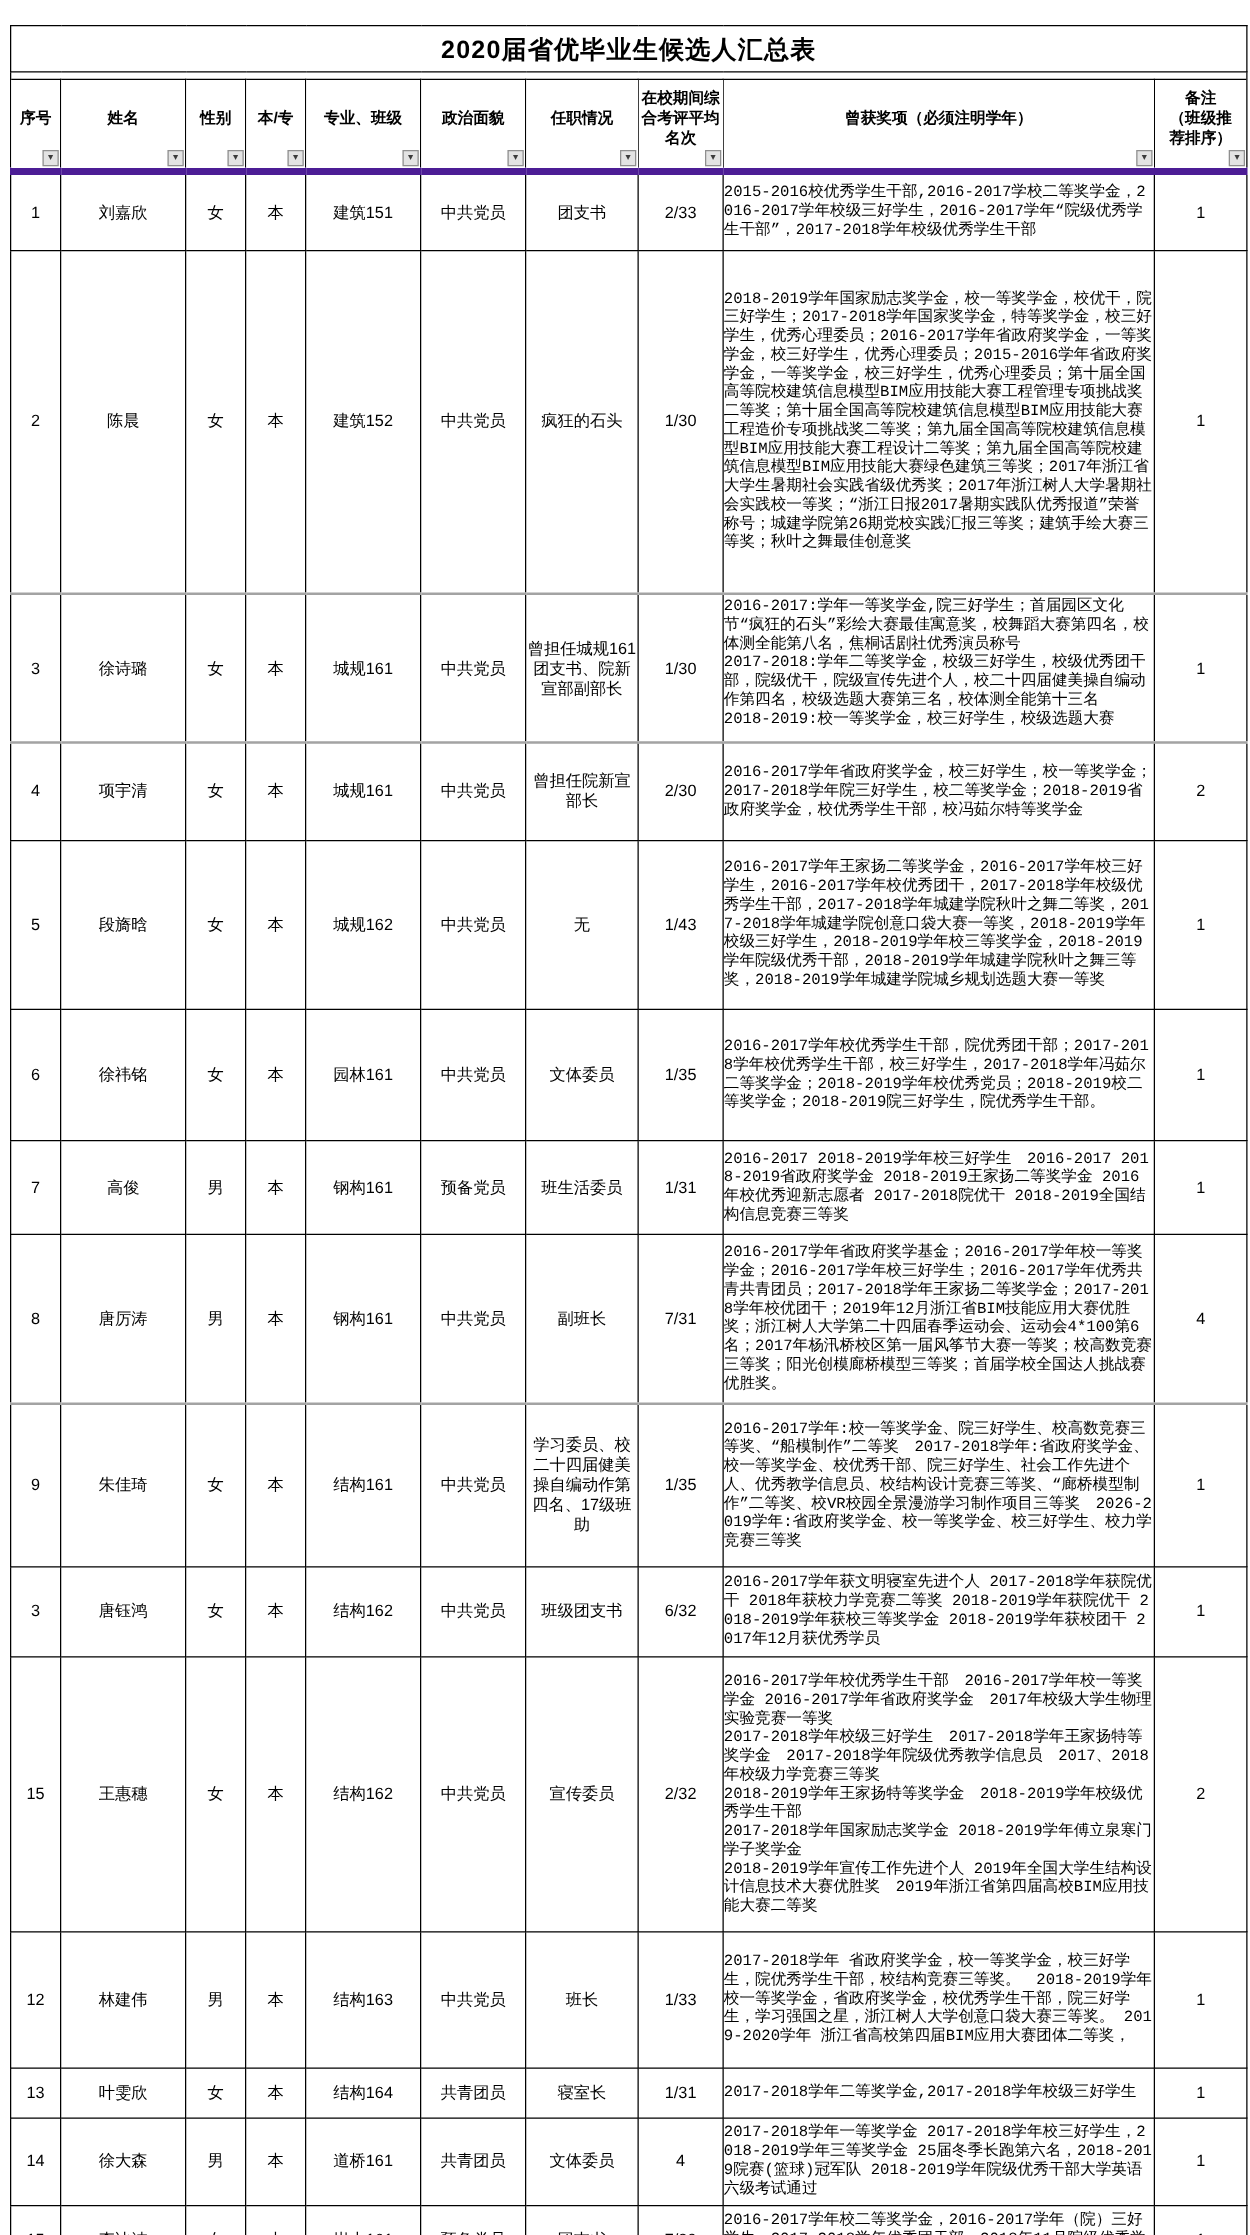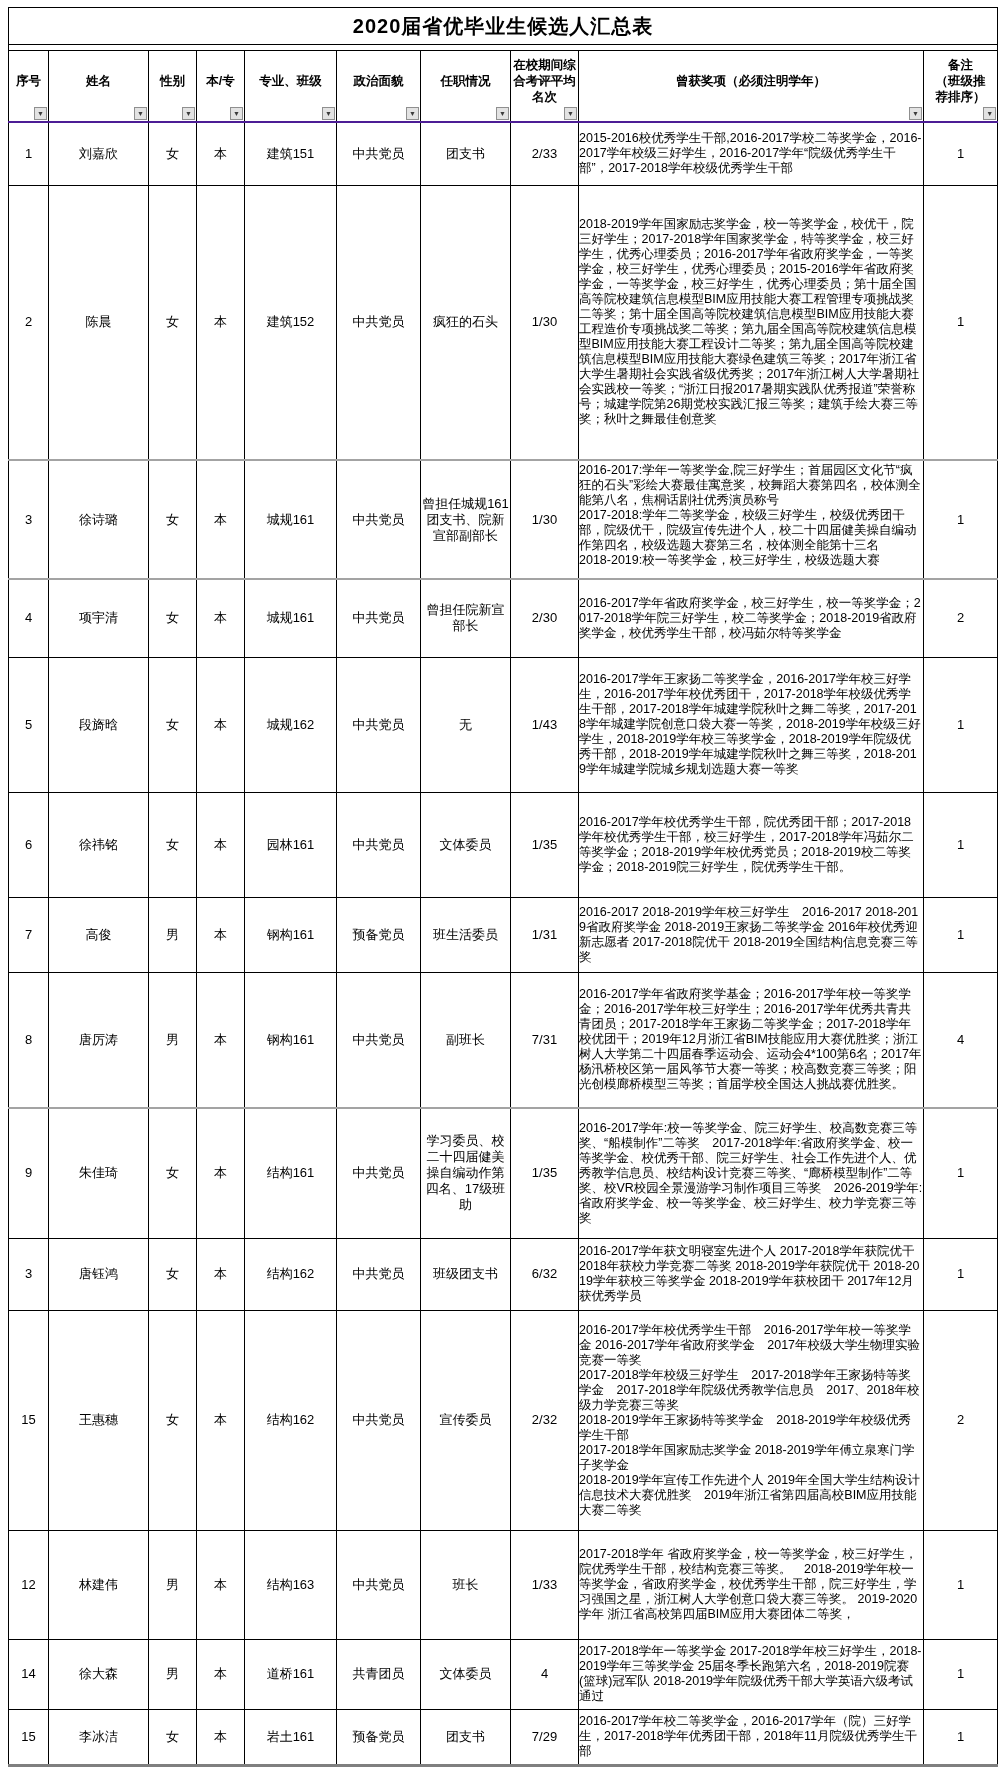--- a/index.html
+++ b/index.html
@@ -1,21 +1,21 @@
 <!DOCTYPE html>
 <html><head>
 <meta charset="utf-8">
 <style>
   html,body{margin:0;padding:0;background:#fff;}
   .sheet{
     position:relative;
     width:1000px;height:1788px;
     background:#fff;
     box-sizing:border-box;
-    padding:7px 0 0 8px;
+    padding:20px 0 0 8px;
     font-family:"Liberation Sans","DejaVu Sans",sans-serif;
     color:#000;
     overflow:hidden;
   }
   table.grid{
     border-collapse:collapse;
     table-layout:fixed;
     width:989px;
     border:1px solid #000;
   }
@@ -41,21 +41,21 @@
     border-top:none;border-bottom:none;
   }
   tr.header-row th{
     position:relative;
     height:56px;
     font-weight:bold;
     font-size:12.5px;
     line-height:16px;
     text-align:center;
     vertical-align:middle;
-    border-bottom:2px solid #4c1d95;
+    border-bottom:6px solid #4c1d95;
     white-space:pre-line;
     padding:2px 1px 12px 1px;
   }
   .filter-btn{
     position:absolute;
     right:1px;bottom:1px;
     width:13px;height:13px;
     background:#e3e3e3;
     border:1px solid #8f8f8f;
     box-sizing:border-box;
@@ -75,20 +75,21 @@
   td.awards{
     text-align:left;
     font-size:12.5px;
     line-height:15px;
     padding:1px 4px;
     vertical-align:middle;
   }
   td.awards .aw{
     white-space:pre-wrap;
     word-break:break-all;
+    font-family:Liberation Mono, monospace;
   }
   td.awards .aw.clip-top{
     margin-top:-8px;
   }
   tr.thick-bottom td{border-bottom:2px solid #a3a3a3;}
   tr.last-row td{border-bottom:3px solid #7f7f7f;}
 </style>
 </head>
 <body>
 
@@ -296,20 +297,34 @@
           <td class="c">本</td>
           <td class="c">结构163</td>
           <td class="c">中共党员</td>
           <td class="c">班长</td>
           <td class="c">1/33</td>
           <td class="awards">
             <div class="aw">2017-2018学年 省政府奖学金，校一等奖学金，校三好学生，院优秀学生干部，校结构竞赛三等奖。　2018-2019学年校一等奖学金，省政府奖学金，校优秀学生干部，院三好学生，学习强国之星，浙江树人大学创意口袋大赛三等奖。 2019-2020学年 浙江省高校第四届BIM应用大赛团体二等奖，</div>
           </td>
           <td class="c">1</td>
         </tr>
+        <tr style="height: 40px;">
+          <td class="c">13</td>
+          <td class="c">叶雯欣</td>
+          <td class="c">女</td>
+          <td class="c">本</td>
+          <td class="c">结构164</td>
+          <td class="c">共青团员</td>
+          <td class="c">寝室长</td>
+          <td class="c">1/31</td>
+          <td class="awards">
+            <div class="aw">2017-2018学年二等奖学金,2017-2018学年校级三好学生</div>
+          </td>
+          <td class="c">1</td>
+        </tr>
         <tr style="height: 70px;">
           <td class="c">14</td>
           <td class="c">徐大森</td>
           <td class="c">男</td>
           <td class="c">本</td>
           <td class="c">道桥161</td>
           <td class="c">共青团员</td>
           <td class="c">文体委员</td>
           <td class="c">4</td>
           <td class="awards">

